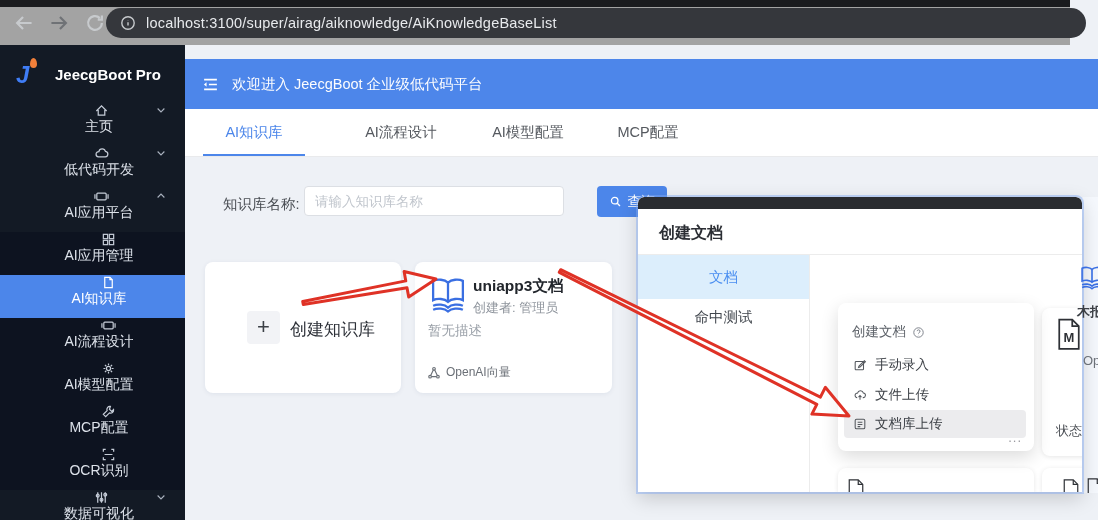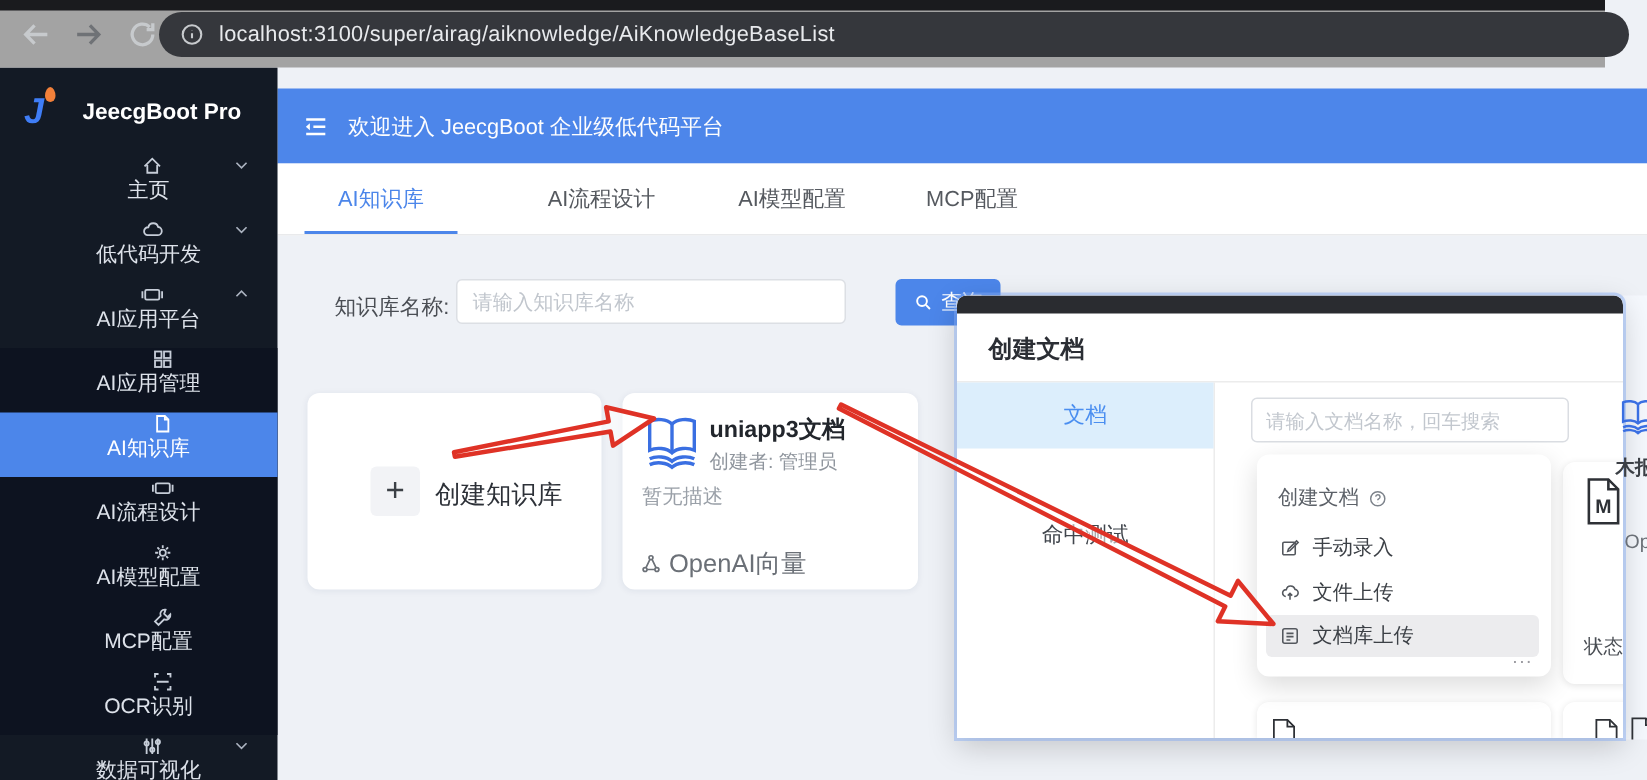--- a/index.html
+++ b/index.html
@@ -61,34 +61,34 @@
   .card { position:absolute; background:#fff; border-radius:8px; box-shadow:0 1px 5px rgba(20,40,80,.07); }
   .card-create { left:20px; top:203px; width:196px; height:131px; cursor:pointer; }
   .plus-box { position:absolute; left:42px; top:49px; width:33px; height:33px; background:#f2f3f6; border-radius:4px; text-align:center; line-height:31px; font-size:22px; color:#3c4046; }
   .create-label { position:absolute; left:85px; top:56px; font-size:17px; color:#2d3publication138; color:#2d3138; font-weight:500; white-space:nowrap; }
   .card-kb { left:230px; top:203px; width:197px; height:131px; cursor:pointer; }
   .kb-book { position:absolute; left:12px; top:12px; width:42px; height:40px; color:#3a6fe2; }
   .kb-book svg{ width:100%; height:100%; }
   .kb-title { position:absolute; left:58px; top:14px; font-size:15.5px; font-weight:bold; color:#22262c; white-space:nowrap; }
   .kb-creator { position:absolute; left:58px; top:37px; font-size:13px; color:#8f959d; white-space:nowrap; }
   .kb-desc { position:absolute; left:13px; top:60px; font-size:13.5px; color:#9aa0a8; }
-  .kb-foot { position:absolute; left:12px; top:102px; display:flex; align-items:center; font-size:17px; color:#6b7077; }
+  .kb-foot { position:absolute; left:12px; top:102px; display:flex; align-items:center; font-size:12px; color:#6b7077; }
   .kb-foot svg { width:14px; height:14px; margin-right:5px; color:#6b7077; }
 
   
   .sliver { position:absolute; left:1082px; top:197px; width:16px; height:296px; background:#f5f8fd; z-index:19; }
   .modal { position:absolute; left:638px; top:197px; width:444px; height:295px; background:#fff; z-index:20;
            border-radius:6px 6px 0 0; box-shadow:0 0 0 2px rgba(130,170,245,.45), 0 6px 20px rgba(0,0,0,.18); overflow:hidden; }
   .modal-strip { position:absolute; left:0; top:0; width:100%; height:12px; background:#2a2c30; border-radius:6px 6px 0 0; }
   .modal-title { position:absolute; left:21px; top:26px; font-size:16px; font-weight:600; color:#2b2e34; }
   .modal-div { position:absolute; left:0; top:57px; width:100%; height:1px; background:#ececec; }
   .modal-nav { position:absolute; left:0; top:58px; width:172px; height:237px; border-right:1px solid #ececec; }
   .mn-item { width:100%; text-align:center; font-size:14.5px; color:#41464d; cursor:pointer; }
   .mn-docs { height:44px; line-height:44px; background:#dceefc; color:#4a8ef0; }
-  .mn-test { height:36px; line-height:36px;margin-top:40px; }
+  .mn-test { height:36px; line-height:36px; }
   .m-search { position:absolute; left:196px; top:68px; width:212px; height:30px; border:1px solid #dadde2; border-radius:4px; font-size:13px; color:#333; padding:0 9px; outline:none; background:#fff; }
   .m-search::placeholder { color:#c2c7ce; }
   .doc-card { position:absolute; left:404px; top:111px; width:60px; height:148px; background:#fff; border-radius:8px; box-shadow:0 1px 5px rgba(0,0,0,.1); }
   .doc-card .mfile { position:absolute; left:14px; top:10px; width:26px; height:32px; }
   .doc-status { position:absolute; left:14px; top:114px; font-size:13px; color:#4a4e54; white-space:nowrap; }
   .dropdown { position:absolute; left:200px; top:106px; width:196px; height:148px; background:#fff; border-radius:8px; box-shadow:0 6px 18px rgba(0,0,0,.14); }
   .dd-head { position:absolute; left:14px; top:20px; font-size:13.5px; color:#5c6168; display:flex; align-items:center; }
   .dd-head svg { width:13px; height:13px; margin-left:6px; color:#7d838b; }
   .dd-item { position:absolute; left:6px; width:182px; height:28px; border-radius:4px; display:flex; align-items:center; font-size:13.5px; color:#3c4046; cursor:pointer; }
   .dd-item svg { width:14px; height:14px; margin:0 8px 0 9px; color:#54585e; }
@@ -314,21 +314,20 @@
   </span>
 
   <div class="modal">
     <div class="modal-strip"></div>
     <div class="modal-title">创建文档</div>
     <div class="modal-div"></div>
     <div class="modal-nav">
       <div class="mn-item mn-docs">文档</div>
       <div class="mn-item mn-test">命中测试</div>
     </div>
-    <input class="m-search" placeholder="请输入文档名称，回车搜索" style="">
 
     <div class="doc-card">
       <span class="mfile">
         <svg viewBox="0 0 24 30" fill="none" stroke="#2e3136" stroke-width="1.6">
           <path d="M3 1.5h12l6 6v21H3z"></path>
             <path d="M15 1.5v6h6"></path>
           <text x="12" y="22" font-size="12" font-weight="bold" fill="#2e3136" stroke="none" text-anchor="middle">M</text>
         </svg>
       </span>
       <span class="doc-status">状态</span>

